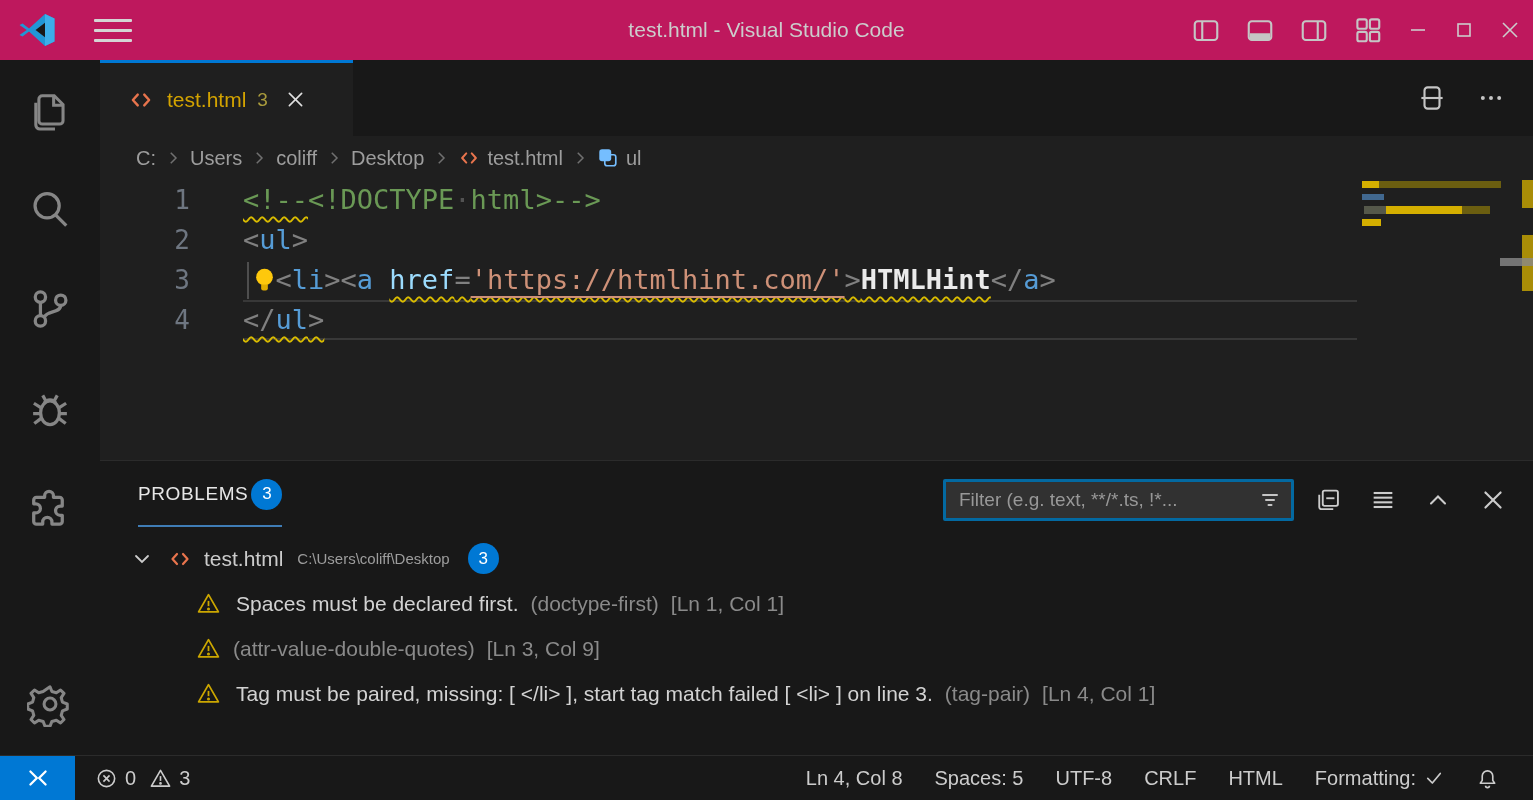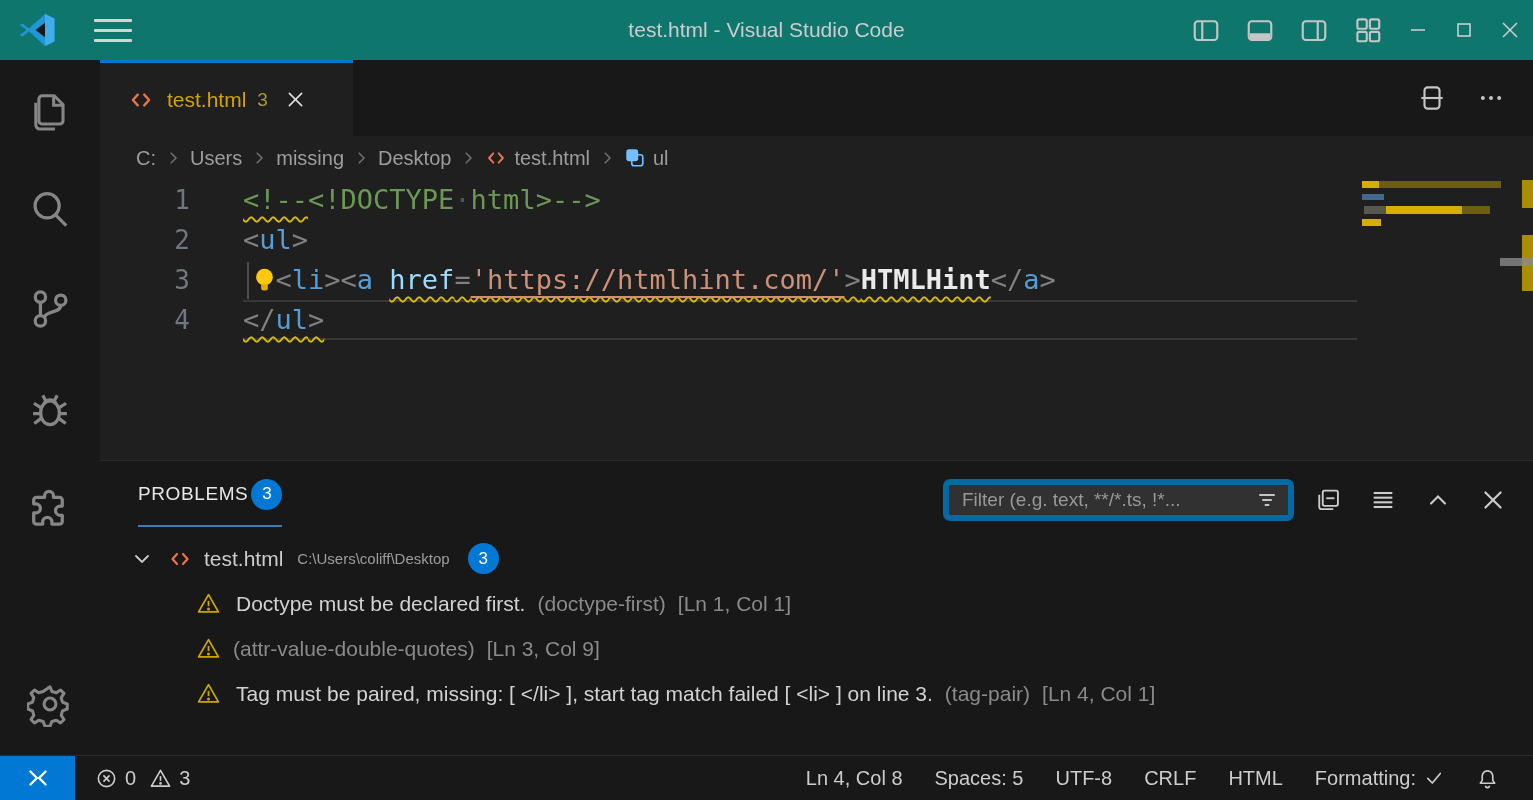--- a/index.html
+++ b/index.html
@@ -5,21 +5,21 @@
   * { box-sizing: border-box; }
   html,body { margin:0; padding:0; }
   body {
     width:1533px; height:800px; overflow:hidden;
     background:#181818; font-family:"Liberation Sans", sans-serif;
     -webkit-font-smoothing:antialiased;
   }
   .window { position:relative; width:1533px; height:800px; background:#181818; color:#cccccc; }
 
   
-  .titlebar { position:absolute; top:0; left:0; right:0; height:60px; background:#0f766e; }
+  .titlebar { position:absolute; top:0; left:0; right:0; height:60px; background:#be185d; }
   .tb-logo { position:absolute; left:18px; top:11px; width:38px; height:38px; }
   .tb-menu { position:absolute; left:94px; top:14px; width:38px; height:32px; display:flex; flex-direction:column; justify-content:center; gap:7px; cursor:pointer; }
   .tb-menu i { display:block; height:3px; background:#d4d4d4; border-radius:1px; }
   .tb-title { position:absolute; left:50%; top:0; transform:translateX(-50%); height:60px; display:flex; align-items:center; font-size:21px; color:#cccccc; white-space:nowrap; }
   .tb-right { position:absolute; right:0; top:0; height:60px; display:flex; align-items:center; }
   .tb-btn { width:54px; height:60px; display:flex; align-items:center; justify-content:center; color:#c5c5c5; }
   .tb-win { width:46px; height:60px; display:flex; align-items:center; justify-content:center; color:#cccccc; }
 
   
   .activitybar { position:absolute; left:0; top:60px; width:100px; bottom:45px; background:#181818; }
@@ -66,21 +66,21 @@
   .mm-dim { background:#55584a; }
   .ovr-band { position:absolute; left:1422px; width:11px; background:#c2a104; opacity:.85; }
   .ovr-cur { position:absolute; left:1400px; width:33px; height:8px; top:78px; background:#8a8a8a; opacity:.8; }
 
   
   .panel { position:absolute; top:400px; left:0; right:0; bottom:0; background:#181818; border-top:1px solid #2b2b2b; }
   .panel-title { position:absolute; left:38px; top:0; height:66px; display:flex; align-items:center; gap:3px; cursor:pointer; }
   .panel-title::after { content:""; position:absolute; left:0; right:0; bottom:0; height:2px; background:#3f7cb5; }
   .panel-title-label { font-size:19px; letter-spacing:.6px; color:#e7e7e7; }
   .badge { min-width:31px; height:31px; padding:0 8px; border-radius:16px; background:#0078d4; color:#ffffff; font-size:17px; display:flex; align-items:center; justify-content:center; }
-  .filter { position:absolute; left:843px; top:18px; width:351px; height:42px; background:#313131; border:6px solid #0369a1; border-radius:7px; display:flex; align-items:center; }
+  .filter { position:absolute; left:843px; top:18px; width:351px; height:42px; background:#313131; border:3px solid #0369a1; border-radius:2px; display:flex; align-items:center; }
   .filter input { flex:1; min-width:0; background:transparent; border:none; outline:none; color:#cccccc; font-size:19px; padding:0 0 0 13px; font-family:"Liberation Sans",sans-serif; }
   .filter input::placeholder { color:#989898; }
   .filter-ico { width:42px; display:flex; justify-content:center; color:#c5c5c5; cursor:pointer; }
   .panel-actions { position:absolute; right:26px; top:18px; height:42px; display:flex; align-items:center; gap:27px; color:#cccccc; }
   .pa-btn { display:flex; cursor:pointer; }
 
   .tree { position:absolute; top:75px; left:0; right:0; }
   .file-row { height:45px; display:flex; align-items:center; padding-left:30px; cursor:pointer; }
   .file-name { margin-left:12px; font-size:21px; color:#cccccc; }
   .file-path { margin-left:14px; font-size:15px; color:#9d9d9d; }
@@ -255,21 +255,21 @@
           <svg width="18" height="18" viewBox="0 0 24 24" fill="none" stroke="currentColor" stroke-width="2">
             <path d="M9 5 l7 7 -7 7"></path>
           </svg>
         </span>
       <span class="bc-item">Users</span>
       <span class="bc-sep">
           <svg width="18" height="18" viewBox="0 0 24 24" fill="none" stroke="currentColor" stroke-width="2">
             <path d="M9 5 l7 7 -7 7"></path>
           </svg>
         </span>
-      <span class="bc-item">missing</span>
+      <span class="bc-item">coliff</span>
       <span class="bc-sep">
           <svg width="18" height="18" viewBox="0 0 24 24" fill="none" stroke="currentColor" stroke-width="2">
             <path d="M9 5 l7 7 -7 7"></path>
           </svg>
         </span>
       <span class="bc-item">Desktop</span>
       <span class="bc-sep">
           <svg width="18" height="18" viewBox="0 0 24 24" fill="none" stroke="currentColor" stroke-width="2">
             <path d="M9 5 l7 7 -7 7"></path>
           </svg>
@@ -398,21 +398,21 @@
           <span class="file-path">C:\Users\coliff\Desktop</span>
           <span class="badge">3</span>
         </div>
 
         <div class="problem-row">
           <svg width="25" height="25" viewBox="0 0 24 24" fill="none" stroke="#cca700" stroke-width="1.7" stroke-linejoin="round">
               <path d="M12 3.5 L21.5 20 H2.5 Z"></path>
               <line x1="12" y1="9.5" x2="12" y2="14.5"></line>
               <circle cx="12" cy="17.2" r="0.6" fill="#cca700"></circle>
             </svg>
-          <span class="pr-msg">Doctype must be declared first.</span>
+          <span class="pr-msg">Spaces must be declared first.</span>
           <span class="pr-rule">(doctype-first)</span>
           <span class="pr-loc">[Ln 1, Col 1]</span>
         </div>
         <div class="problem-row">
           <svg width="25" height="25" viewBox="0 0 24 24" fill="none" stroke="#cca700" stroke-width="1.7" stroke-linejoin="round">
               <path d="M12 3.5 L21.5 20 H2.5 Z"></path>
               <line x1="12" y1="9.5" x2="12" y2="14.5"></line>
               <circle cx="12" cy="17.2" r="0.6" fill="#cca700"></circle>
             </svg>
           <span class="pr-rule">(attr-value-double-quotes)</span>

